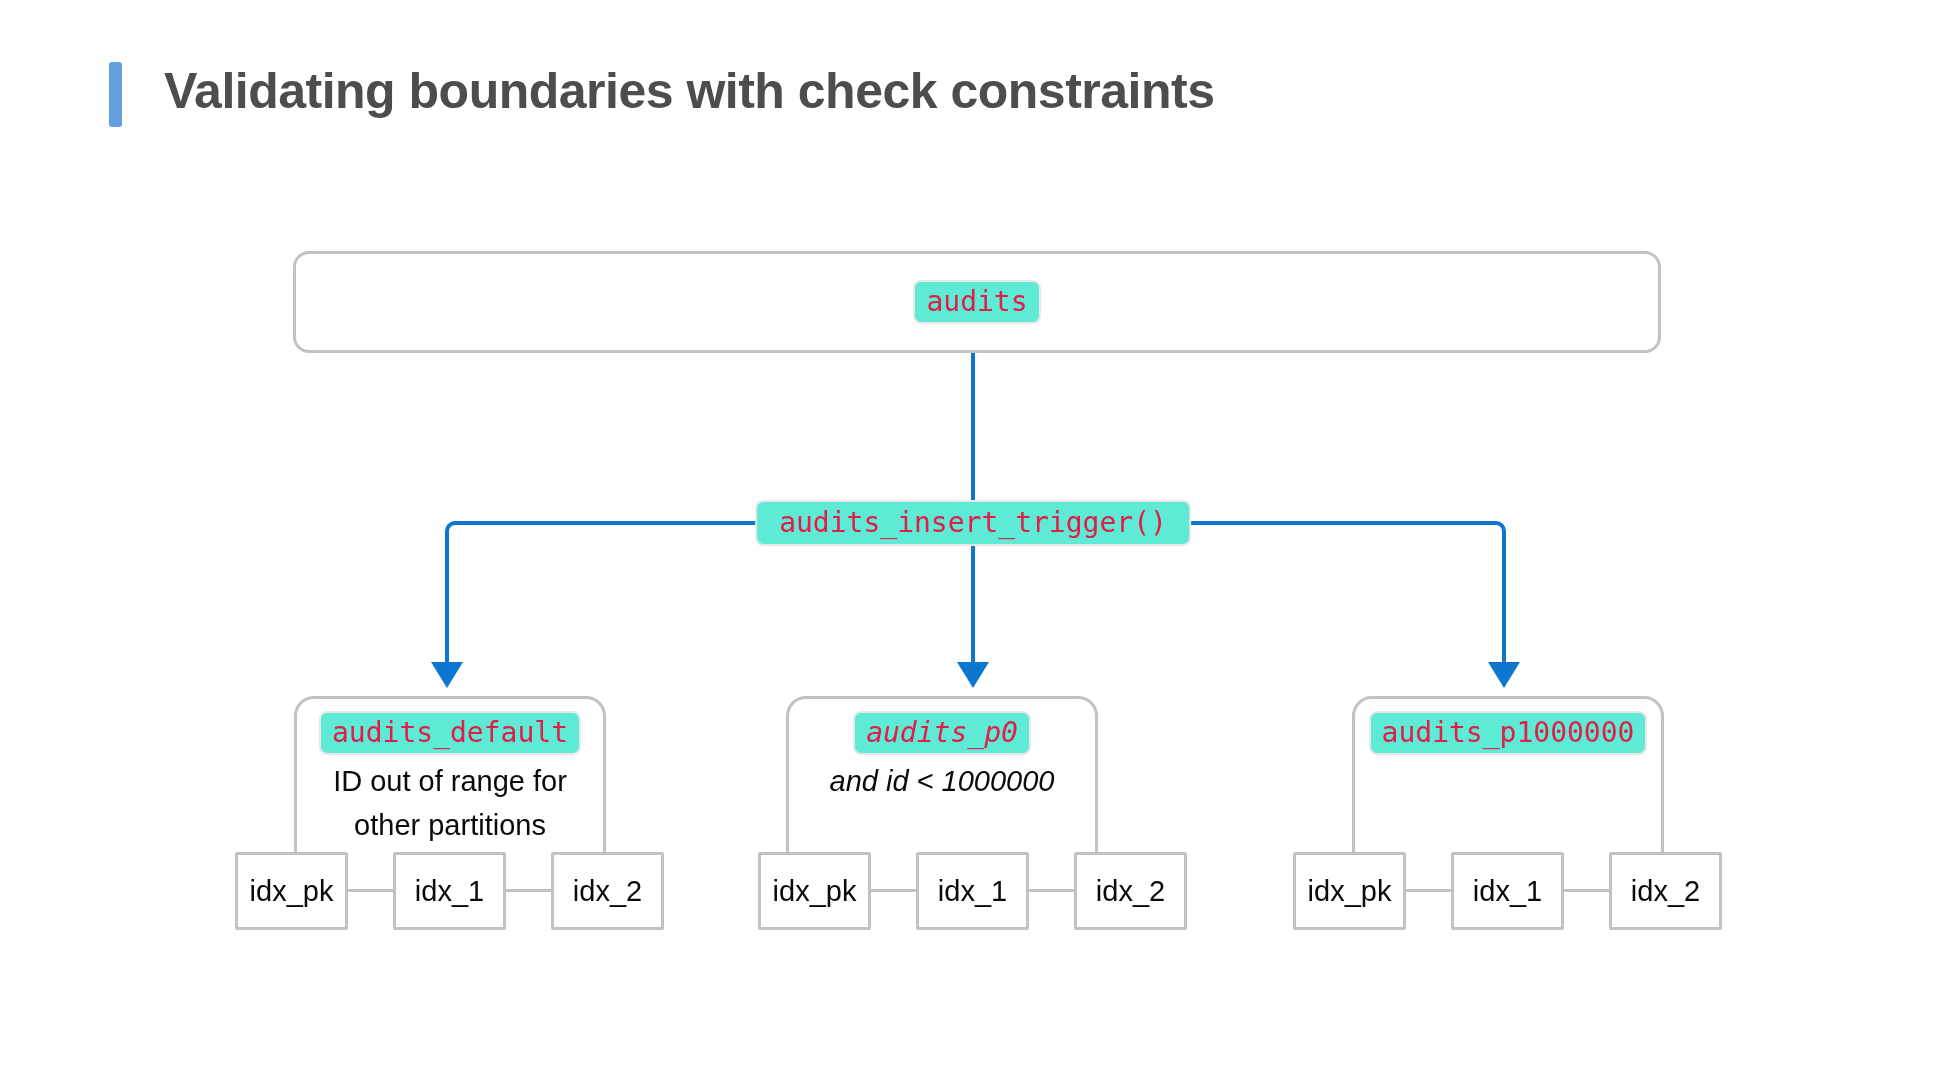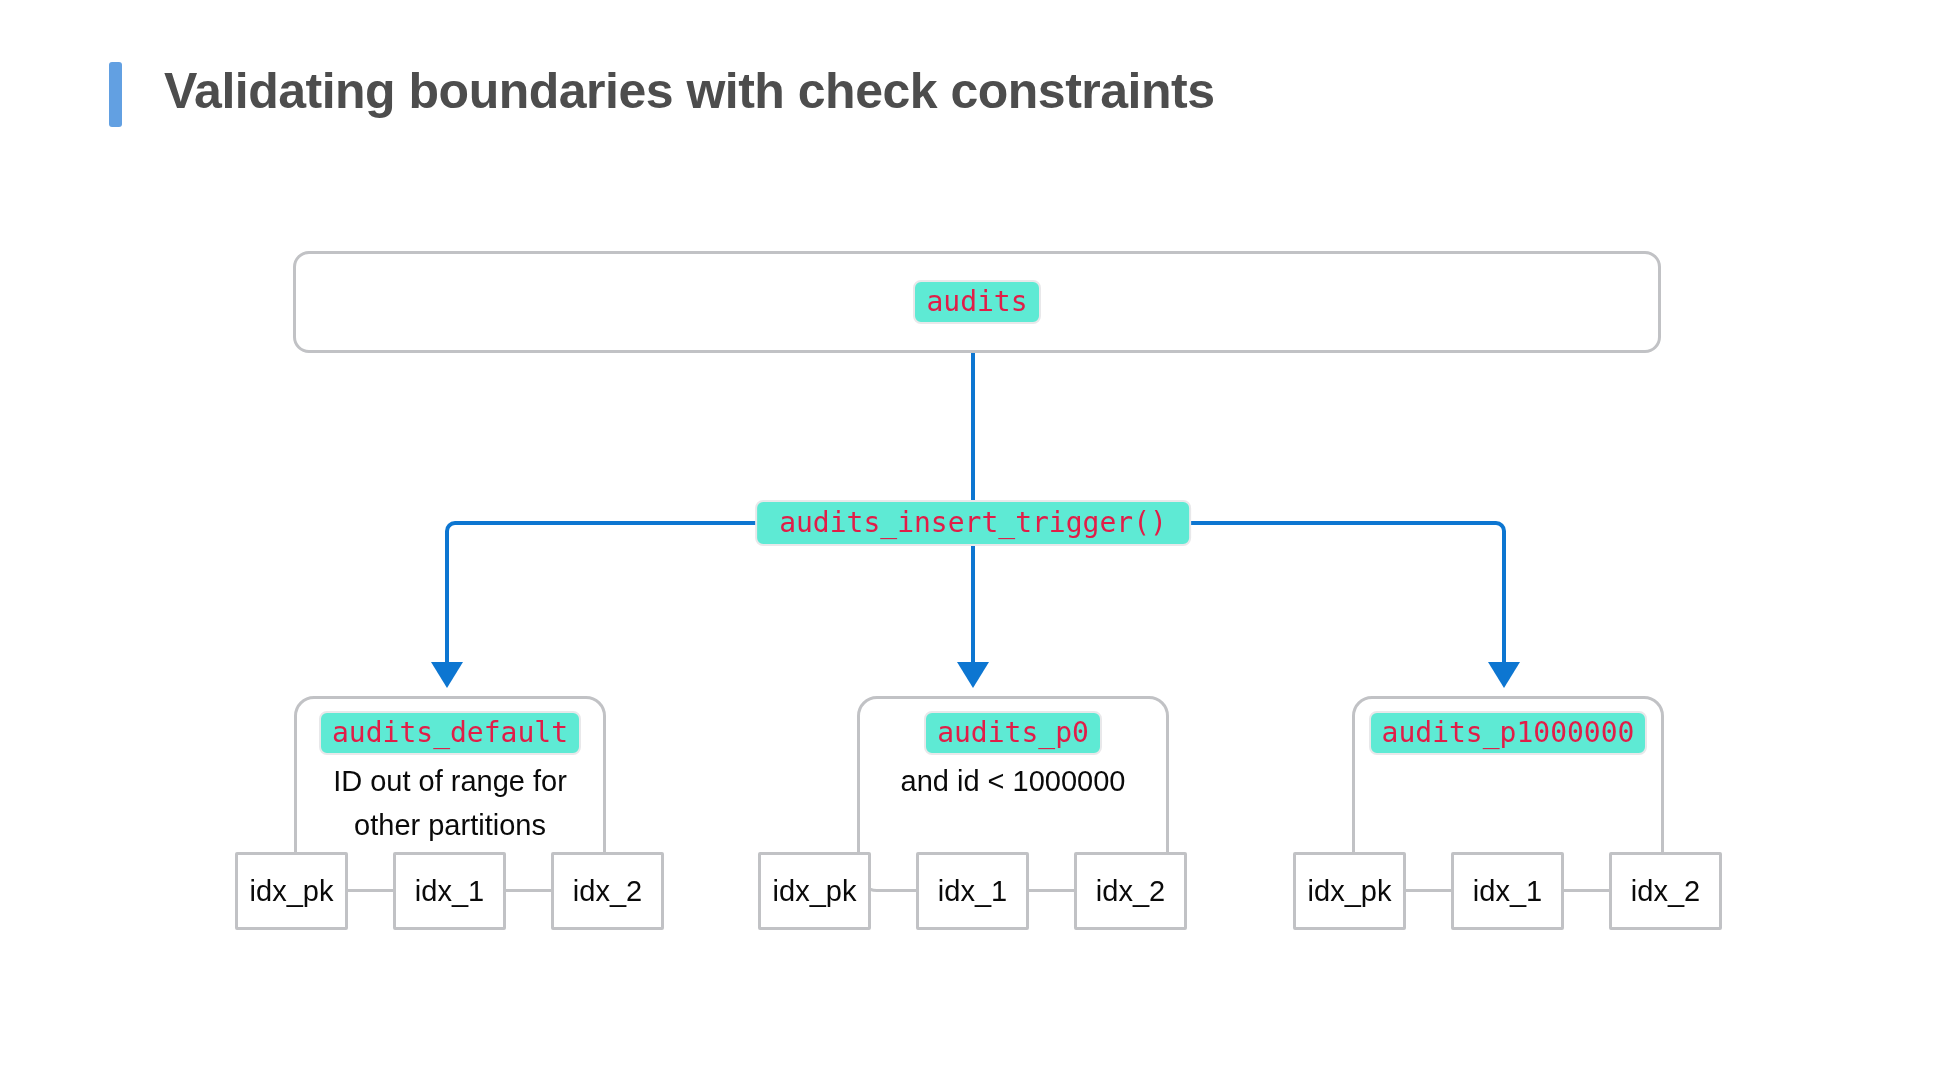--- a/index.html
+++ b/index.html
@@ -37,21 +37,21 @@
     border-radius: 16px;
     display: flex; align-items: center; justify-content: center;
   }
   .partition-box {
     top: 696px; width: 312px; height: 196px;
     border-radius: 20px;
     display: flex; flex-direction: column; align-items: center;
     padding-top: 12px;
   }
   .pos-l { left: 294px; }
-  .pos-m { left: 857px; }
+  .pos-m { left: 786px; font-style: italic; }
   .pos-r { left: 1352px; }
 
   .idx-box {
     top: 852px; width: 113px; height: 78px;
     border-radius: 2px;
     display: flex; align-items: center; justify-content: center;
     font-size: 29px; color: #0a0a0a;
   }
 
   

